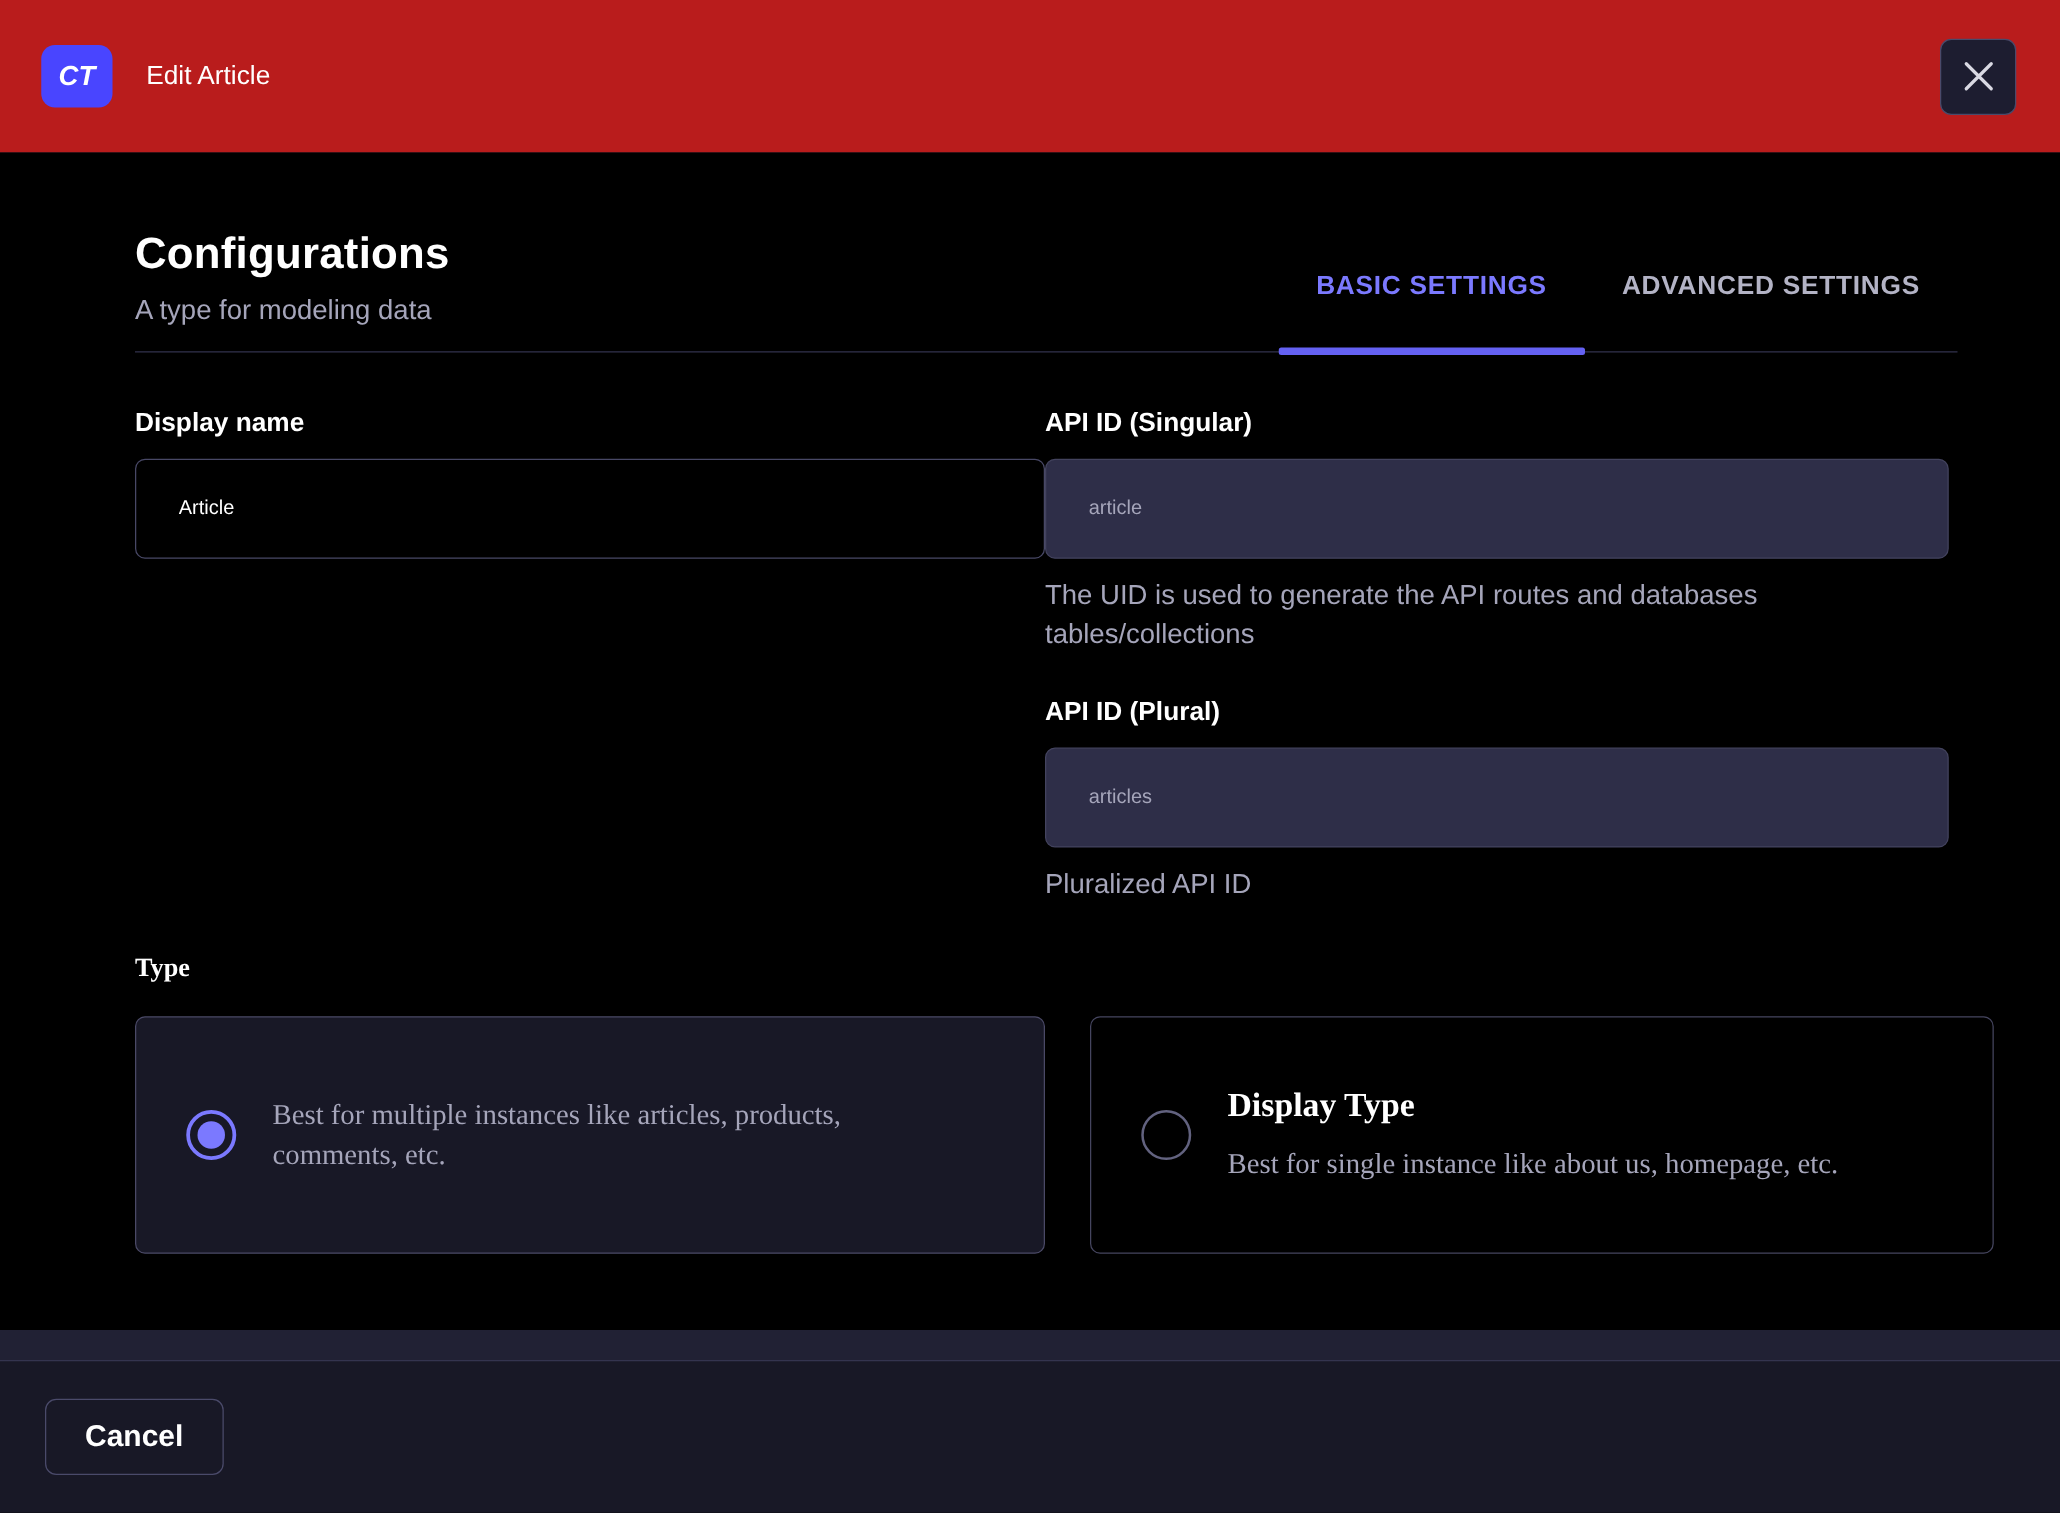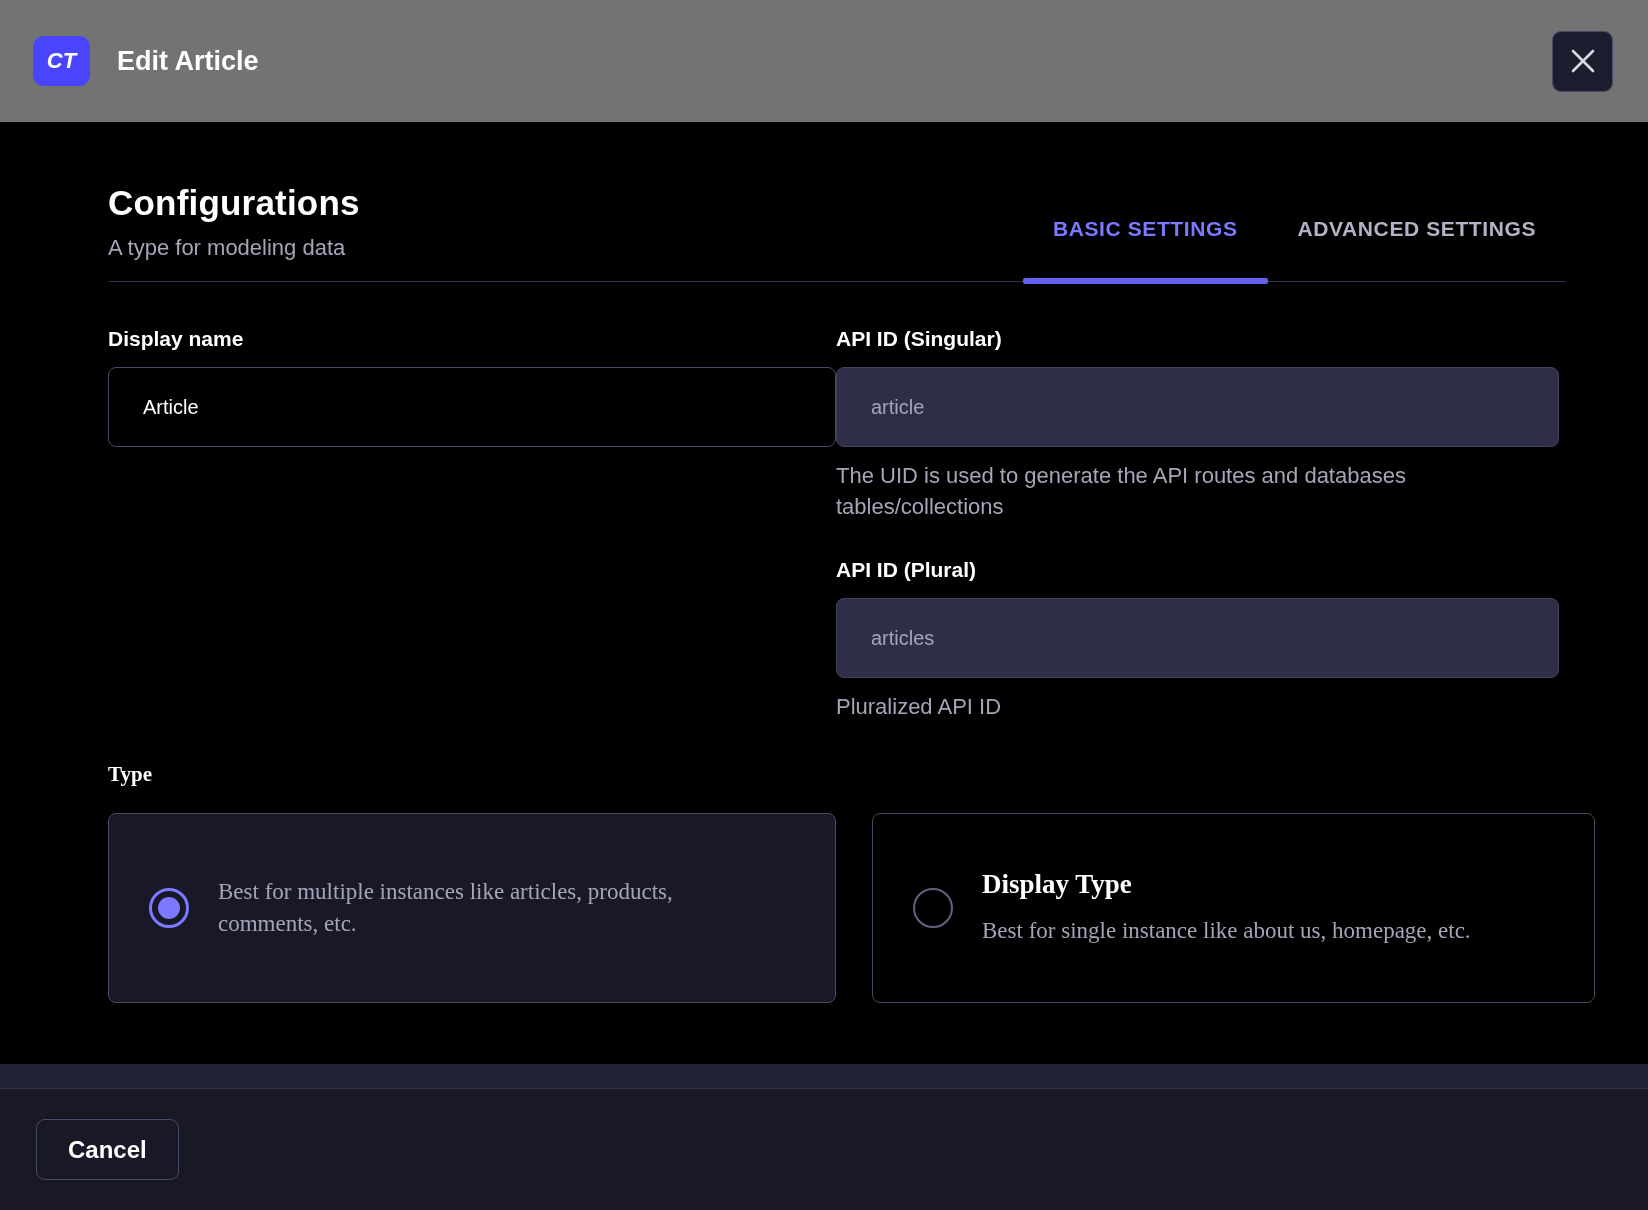--- a/index.html
+++ b/index.html
@@ -8,32 +8,32 @@
     font-family: "Liberation Sans", sans-serif;
     background: #212134;
     color: #ffffff;
     overflow: hidden;
   }
   .modal { width: 1648px; height: 1210px; display: flex; flex-direction: column; }
 
   
   .header {
     height: 122px; flex: 0 0 122px;
-    background: #737373;
+    background: #b91c1c;
     display: flex; align-items: center; justify-content: space-between;
     padding: 0 35px 0 33px;
   }
   .header-left { display: flex; align-items: center; gap: 27px; }
   .ct-badge {
     width: 57px; height: 50px; border-radius: 11px;
     background: #4945ff; color: #ffffff;
     display: flex; align-items: center; justify-content: center;
     font-size: 22px; font-weight: bold; font-style: italic;
   }
-  .header-title { font-size: 27px; font-weight: bold; color: #ffffff; }
+  .header-title { font-size: 21px; font-weight: normal; color: #ffffff; }
   .close-btn {
     width: 61px; height: 61px; border-radius: 9px;
     background: #1d1d30; border: 1px solid #4a4a6a;
     display: flex; align-items: center; justify-content: center;
     cursor: pointer;
   }
   .close-btn svg { display: block; }
 
   
   .body {
@@ -65,21 +65,21 @@
   .grid {
     margin-top: 45px;
     display: grid;
     grid-template-columns: 728px 723px;
   }
   .field-label { font-size: 21px; font-weight: 600; color: #ffffff; margin-bottom: 16px; display: block; }
   .text-input {
     width: 100%; height: 80px;
     background: transparent;
     border: 1px solid #484866; border-radius: 8px;
-    color: #ffffff; font-size: 20px; font-family: "Liberation Sans", sans-serif;
+    color: #ffffff; font-size: 16px; font-family: "Liberation Sans", sans-serif;
     padding: 0 34px; outline: none;
   }
   .text-input.input-disabled {
     background: #2e2e48;
     border-color: #43435e;
     color: #a5a5ba;
   }
   .hint { font-size: 22px; color: #a5a5ba; line-height: 31px; margin-top: 13px; max-width: 645px; }
   .field-group + .field-group { margin-top: 36px; }
 

